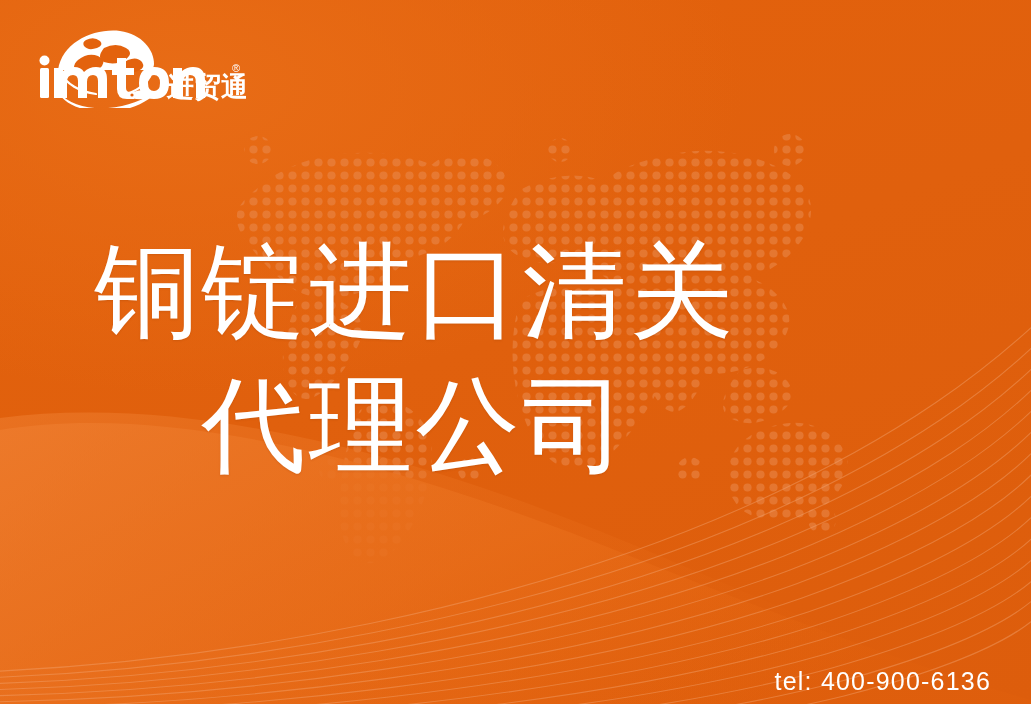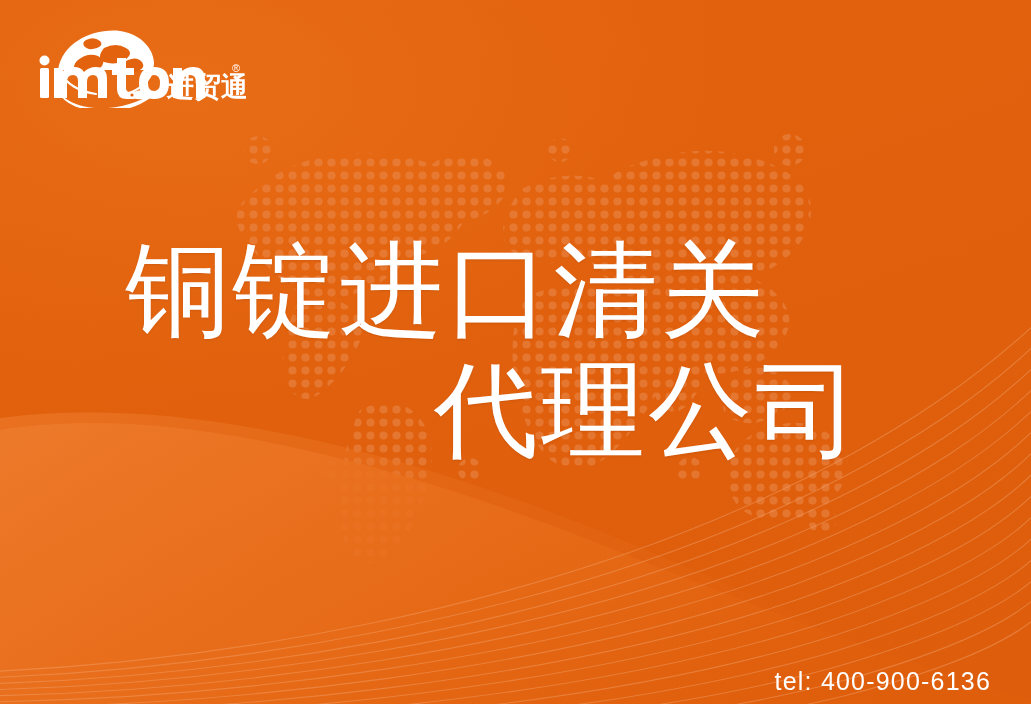--- a/index.html
+++ b/index.html
@@ -64,35 +64,33 @@
   }
 
   
   .headline {
     position: absolute;
     left: 0;
     top: 232px;
     width: 831px;
     text-align: center;
     color: #ffffff;
-    font-family: Liberation Serif, serif;
+    font-family: Liberation Sans, sans-serif;
     font-weight: 400;
     font-size: 104px;
     line-height: 118px;
     letter-spacing: 3px;
     text-shadow: 0 1px 2px rgba(120,48,6,0.18);
-    padding-left: 31px;
   }
   .headline .line {
     display: block;
     white-space: nowrap;
   }
   .headline .line-2 {
-    margin-top: 2px;
-    text-align: right;
+    margin-top: 16px;
   }
 
   
   .phone {
     position: absolute;
     right: 40px;
     top: 634px;
     color: #ffffff;
     font-family: "Liberation Sans", sans-serif;
     font-size: 25px;

